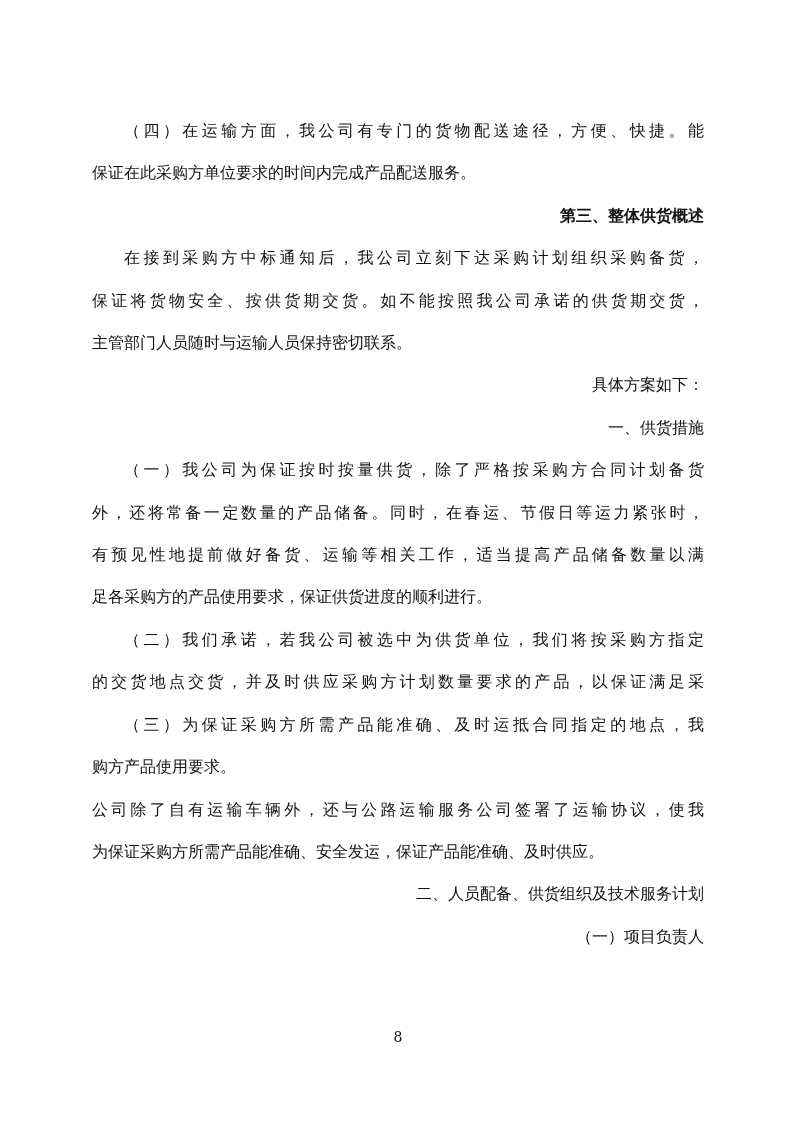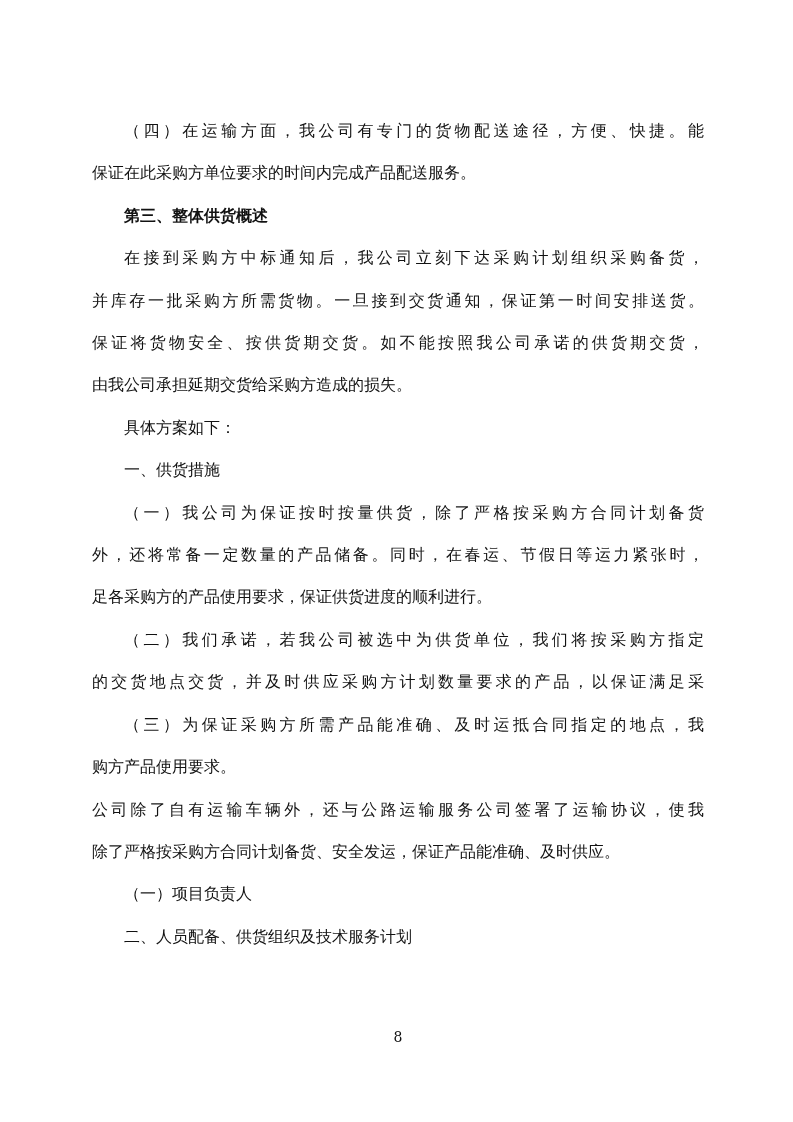--- a/index.html
+++ b/index.html
@@ -30,20 +30,21 @@
     text-align: left;
     white-space: normal;
   }
   .l-just {
     text-align: justify;
     text-align-last: justify;
     text-justify: inter-character;
   }
   .l-indent {
     text-indent: 2em;
+    text-align: right;
   }
   .l-bold {
     font-weight: bold;
   }
   .page-number {
     position: absolute;
     left: 92px;
     width: 612px;
     top: 1027px;
     text-align: center;
@@ -54,31 +55,31 @@
 </style>
 </head>
 <body>
 
 <div class="page">
   <div class="doc">
     <div class="line l-indent l-just">（四）在运输方面，我公司有专门的货物配送途径，方便、快捷。能</div>
     <div class="line">保证在此采购方单位要求的时间内完成产品配送服务。</div>
     <div class="line l-indent l-bold">第三、整体供货概述</div>
     <div class="line l-indent l-just">在接到采购方中标通知后，我公司立刻下达采购计划组织采购备货，</div>
-    <div class="line l-just">并库存一批采购方所需货物。一旦接到交货通知，保证第一时间安排送货。</div>
     <div class="line l-just">保证将货物安全、按供货期交货。如不能按照我公司承诺的供货期交货，</div>
-    <div class="line">由我公司承担延期交货给采购方造成的损失。</div>
+    <div class="line">主管部门人员随时与运输人员保持密切联系。</div>
     <div class="line l-indent">具体方案如下：</div>
     <div class="line l-indent">一、供货措施</div>
     <div class="line l-indent l-just">（一）我公司为保证按时按量供货，除了严格按采购方合同计划备货</div>
     <div class="line l-just">外，还将常备一定数量的产品储备。同时，在春运、节假日等运力紧张时，</div>
+    <div class="line l-just">有预见性地提前做好备货、运输等相关工作，适当提高产品储备数量以满</div>
     <div class="line">足各采购方的产品使用要求，保证供货进度的顺利进行。</div>
     <div class="line l-indent l-just">（二）我们承诺，若我公司被选中为供货单位，我们将按采购方指定</div>
     <div class="line l-just">的交货地点交货，并及时供应采购方计划数量要求的产品，以保证满足采</div>
     <div class="line l-indent l-just">（三）为保证采购方所需产品能准确、及时运抵合同指定的地点，我</div>
     <div class="line">购方产品使用要求。</div>
     <div class="line l-just">公司除了自有运输车辆外，还与公路运输服务公司签署了运输协议，使我</div>
-    <div class="line">除了严格按采购方合同计划备货、安全发运，保证产品能准确、及时供应。</div>
+    <div class="line">为保证采购方所需产品能准确、安全发运，保证产品能准确、及时供应。</div>
+    <div class="line l-indent">二、人员配备、供货组织及技术服务计划</div>
     <div class="line l-indent">（一）项目负责人</div>
-    <div class="line l-indent">二、人员配备、供货组织及技术服务计划</div>
   </div>
   <div class="page-number">8</div>
 </div>
 
 </body></html>

